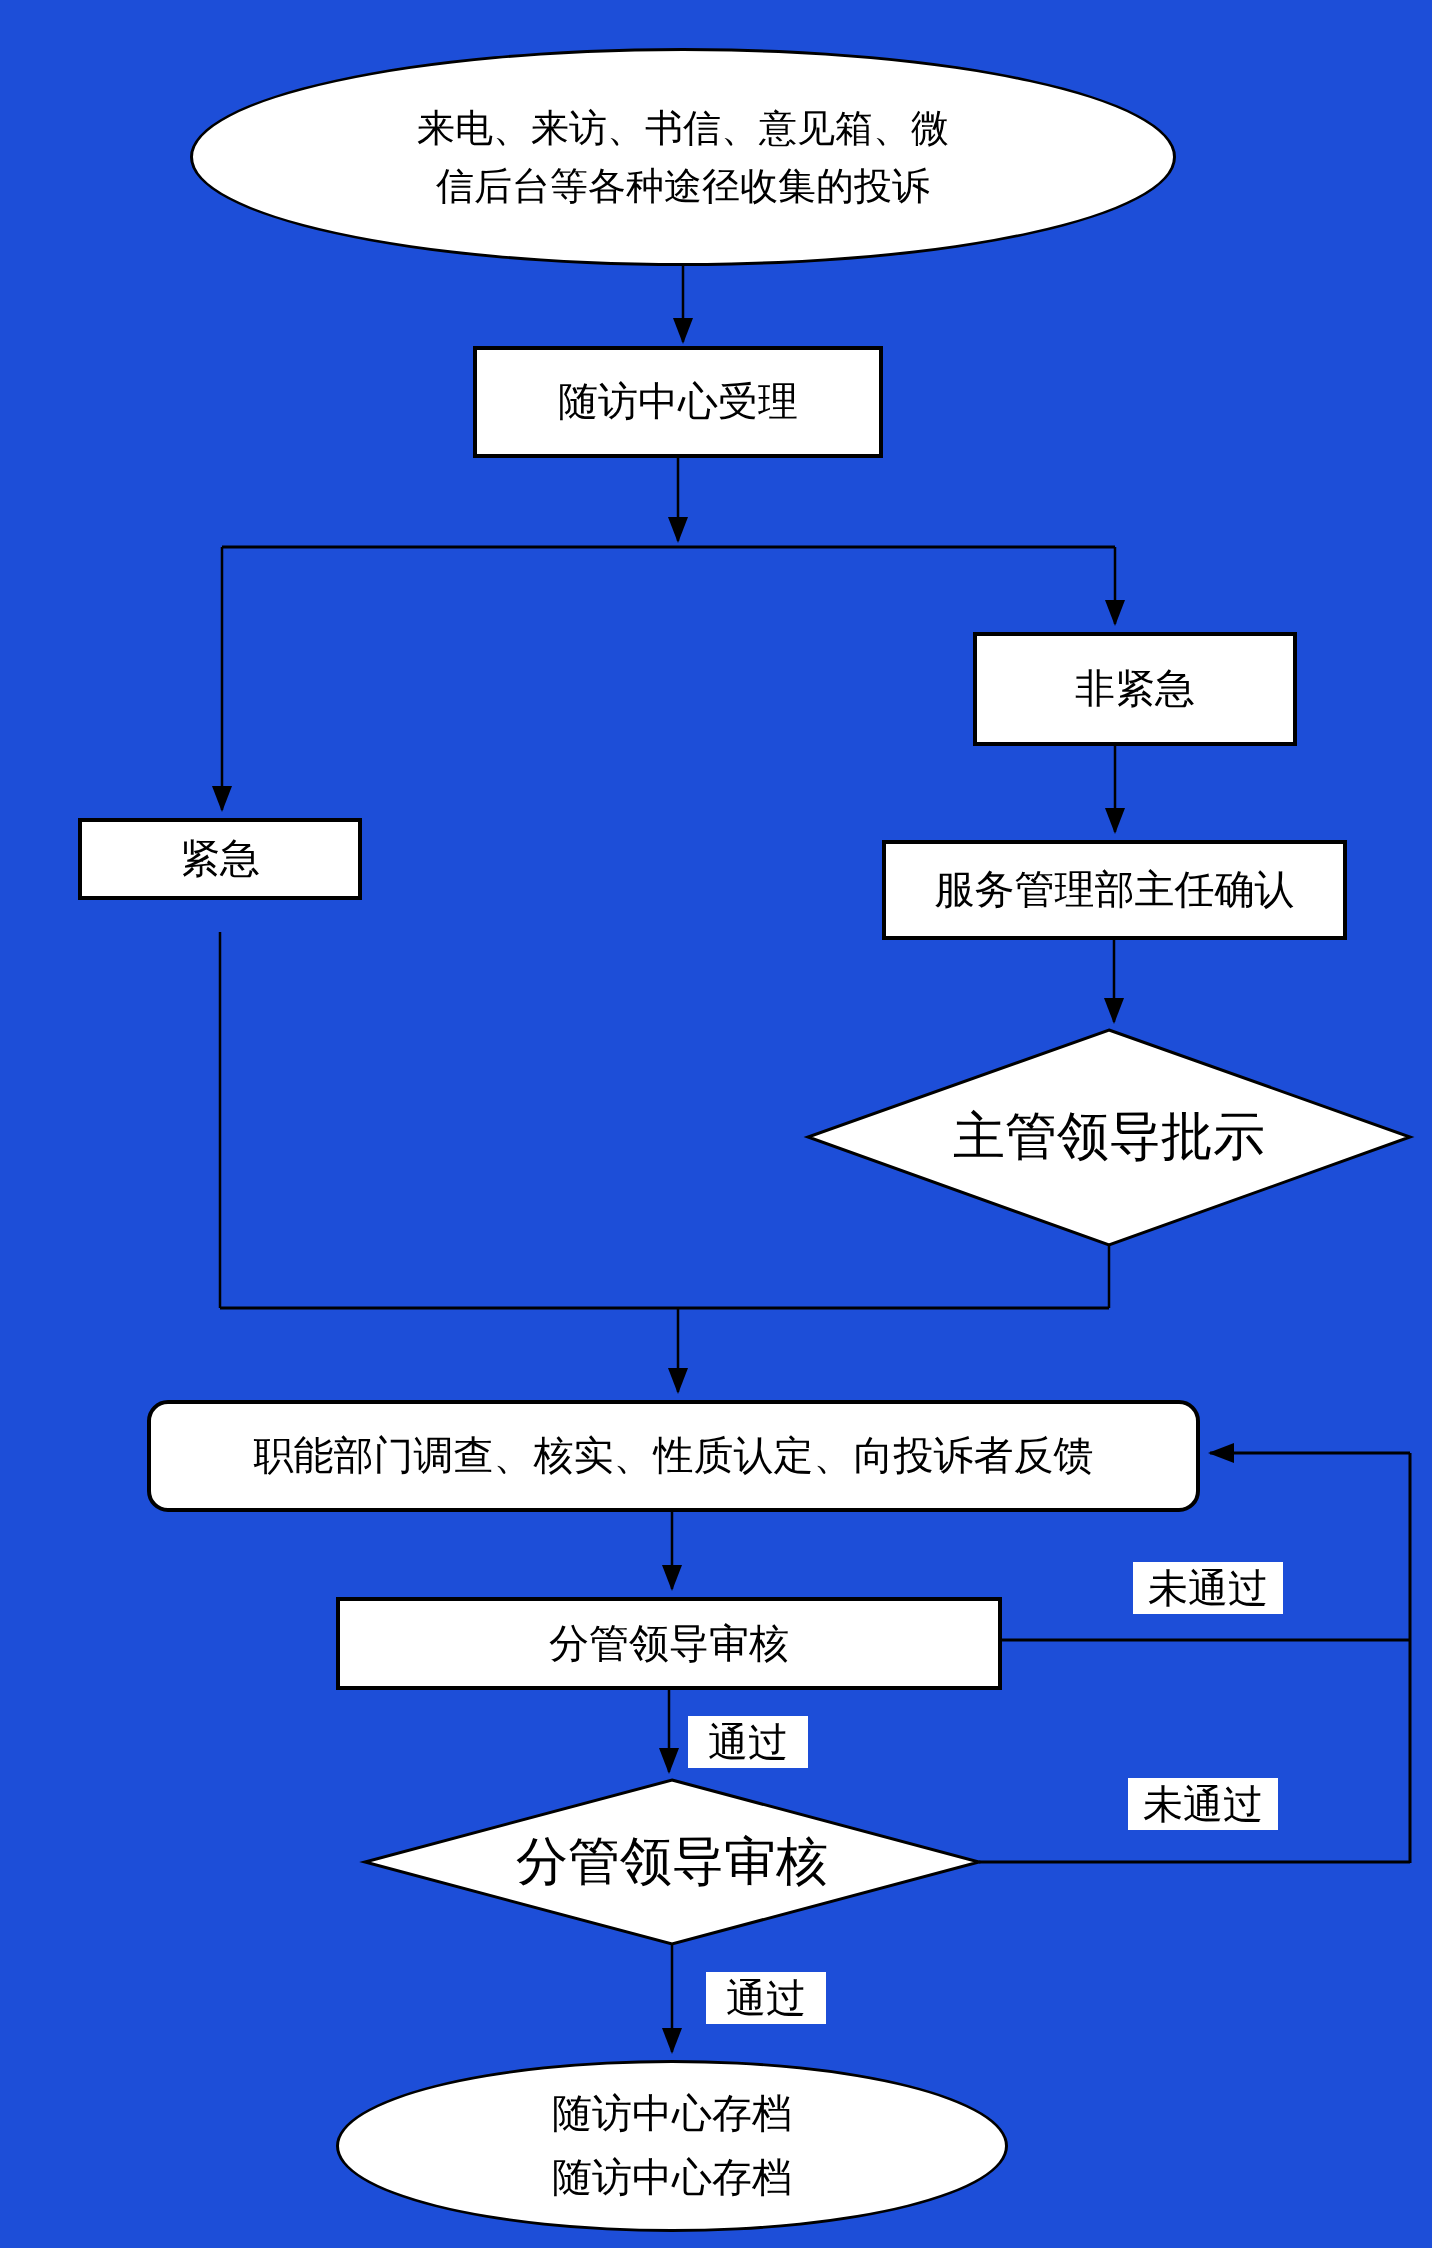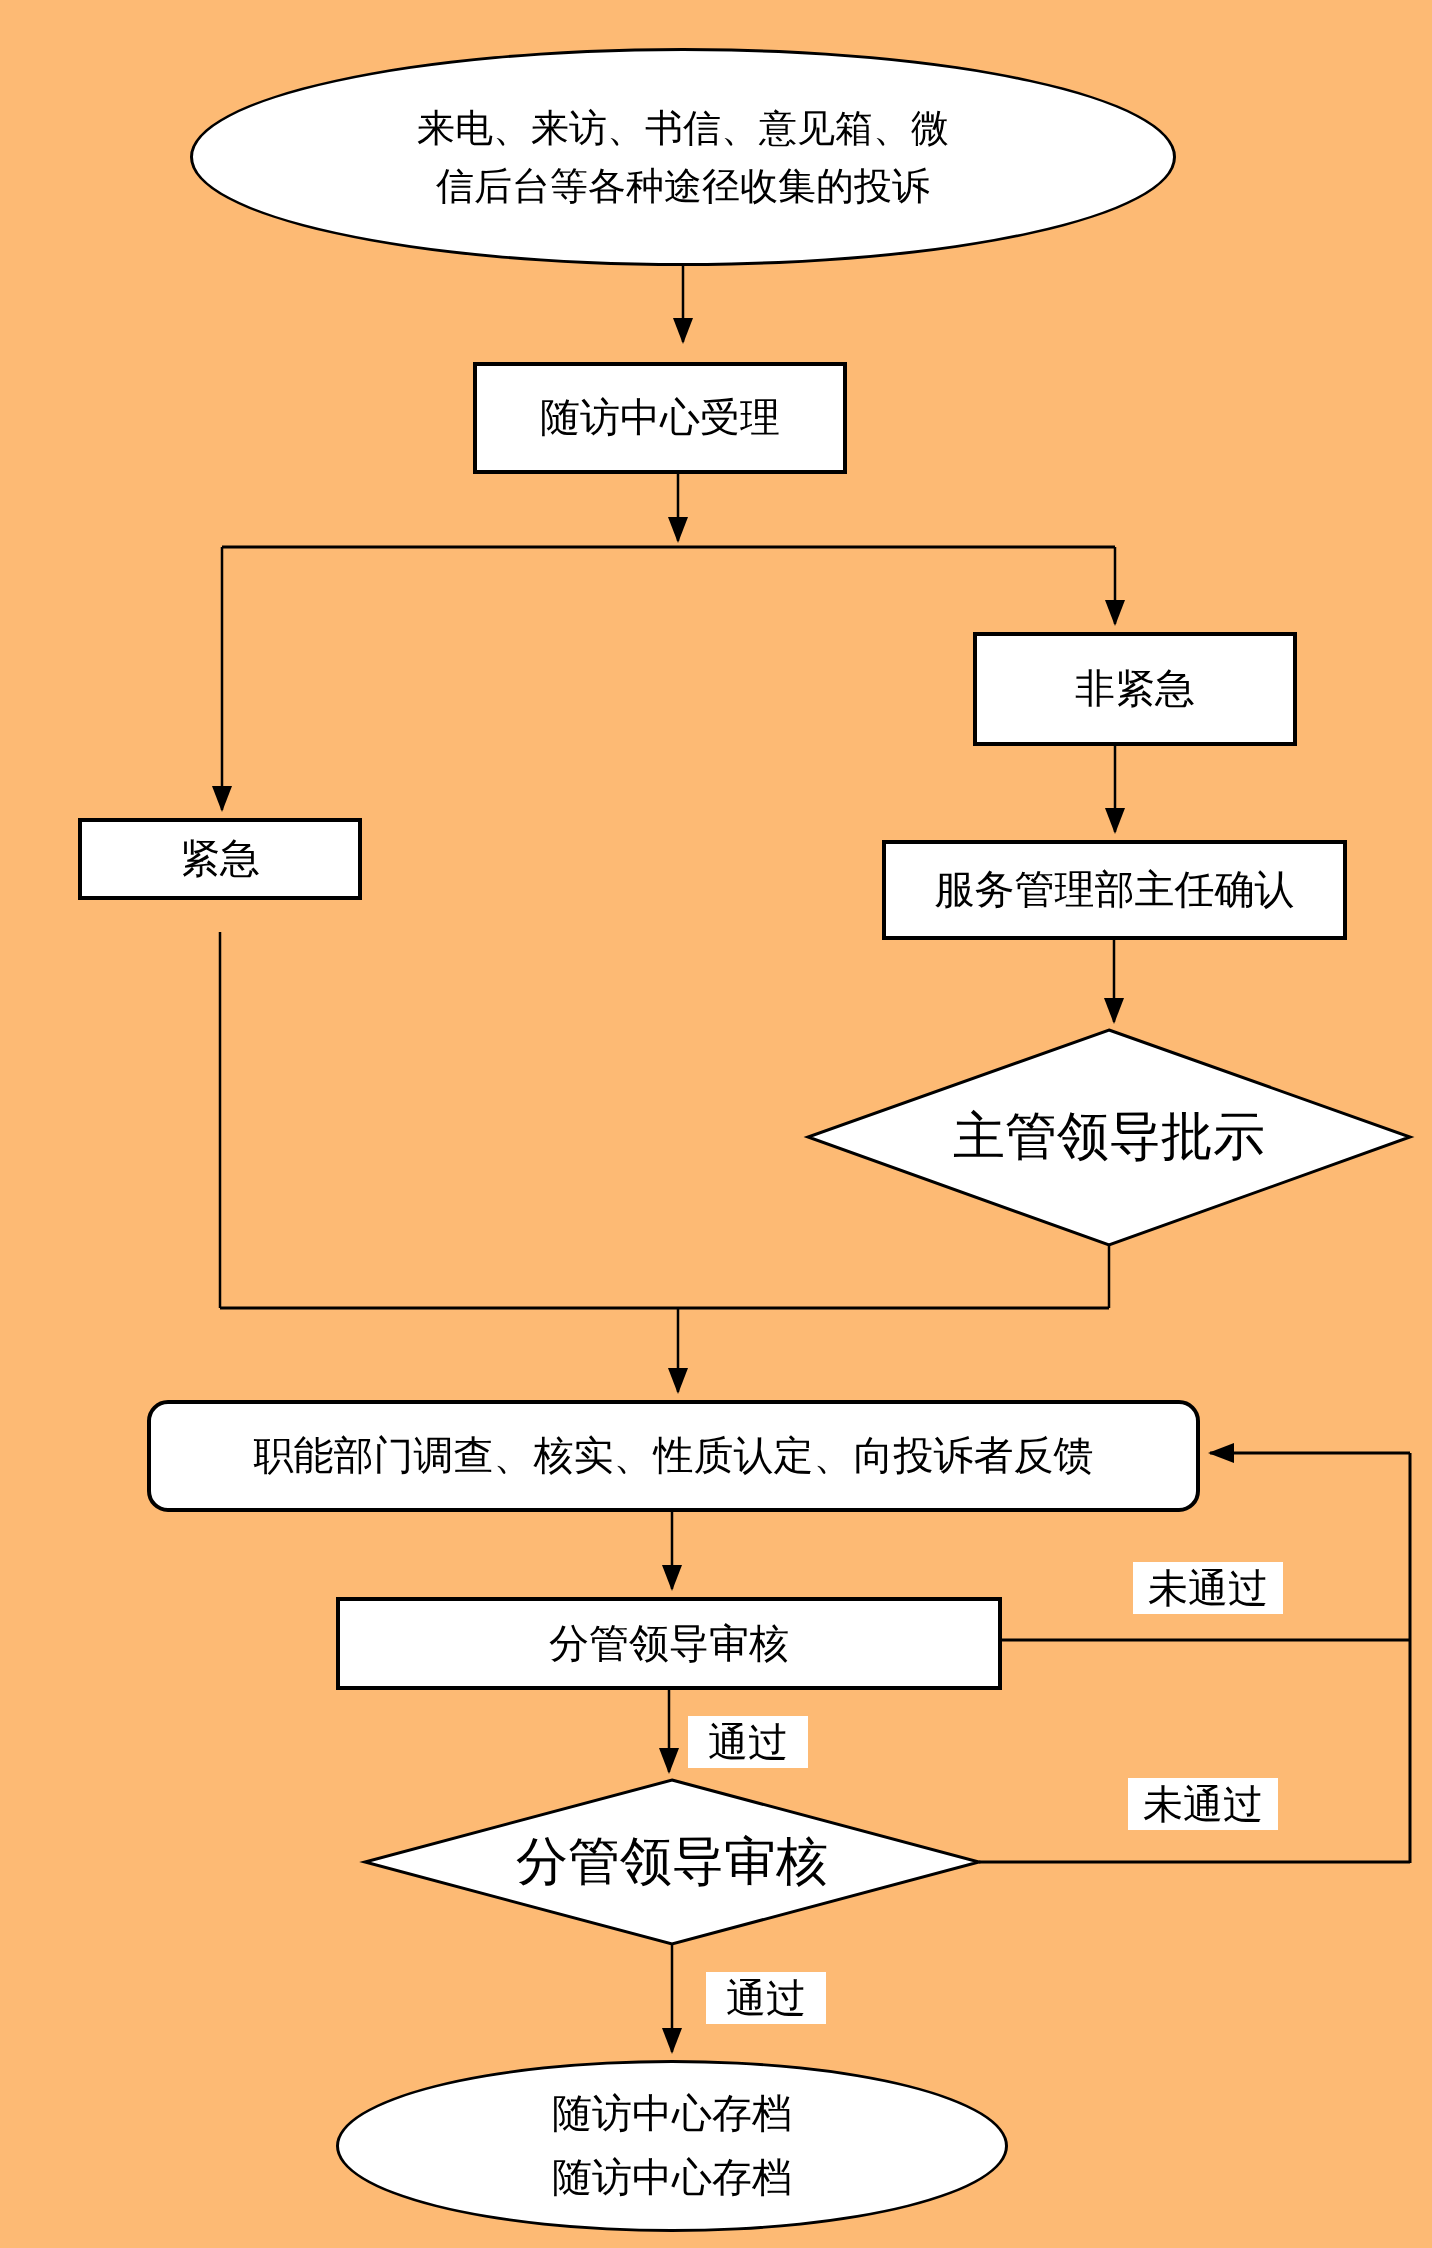--- a/index.html
+++ b/index.html
@@ -1,19 +1,19 @@
 <!DOCTYPE html>
 <html><head>
 <meta charset="utf-8">
 <style>
   html,body{margin:0;padding:0;background:#ffffff;}
   .stage{
     position:relative;
     width:1432px;height:2248px;
-    background:#fdba74;
+    background:#1d4ed8;
     font-family:"Liberation Serif","DejaVu Serif",serif;
     color:#000000;
     overflow:hidden;
   }
   .edges{position:absolute;left:0;top:0;width:1432px;height:2248px;}
   .node{
     position:absolute;
     box-sizing:border-box;
     display:flex;flex-direction:column;
     align-items:center;justify-content:center;
@@ -76,21 +76,21 @@
     <path d="M979,1862 H1410" stroke="#000000" stroke-width="3" fill="none"></path>
     <path d="M1410,1863 V1453" stroke="#000000" stroke-width="3" fill="none"></path>
     <path d="M1410,1453 H1210" stroke="#000000" stroke-width="3" fill="none" marker-end="url(#arr)"></path>
   </svg>
 
   <div class="node ellipse src-text" style="left:190px;top:48px;width:986px;height:218px;">
     <span>来电、来访、书信、意见箱、微</span>
     <span>信后台等各种途径收集的投诉</span>
   </div>
 
-  <div class="node rect" style="left:473px;top:362px;width:374px;height:112px;">
+  <div class="node rect" style="left:473px;top:346px;width:410px;height:112px;">
     <span>随访中心受理</span>
   </div>
 
   <div class="node rect" style="left:78px;top:818px;width:284px;height:82px;">
     <span>紧急</span>
   </div>
 
   <div class="node rect" style="left:973px;top:632px;width:324px;height:114px;">
     <span>非紧急</span>
   </div>

